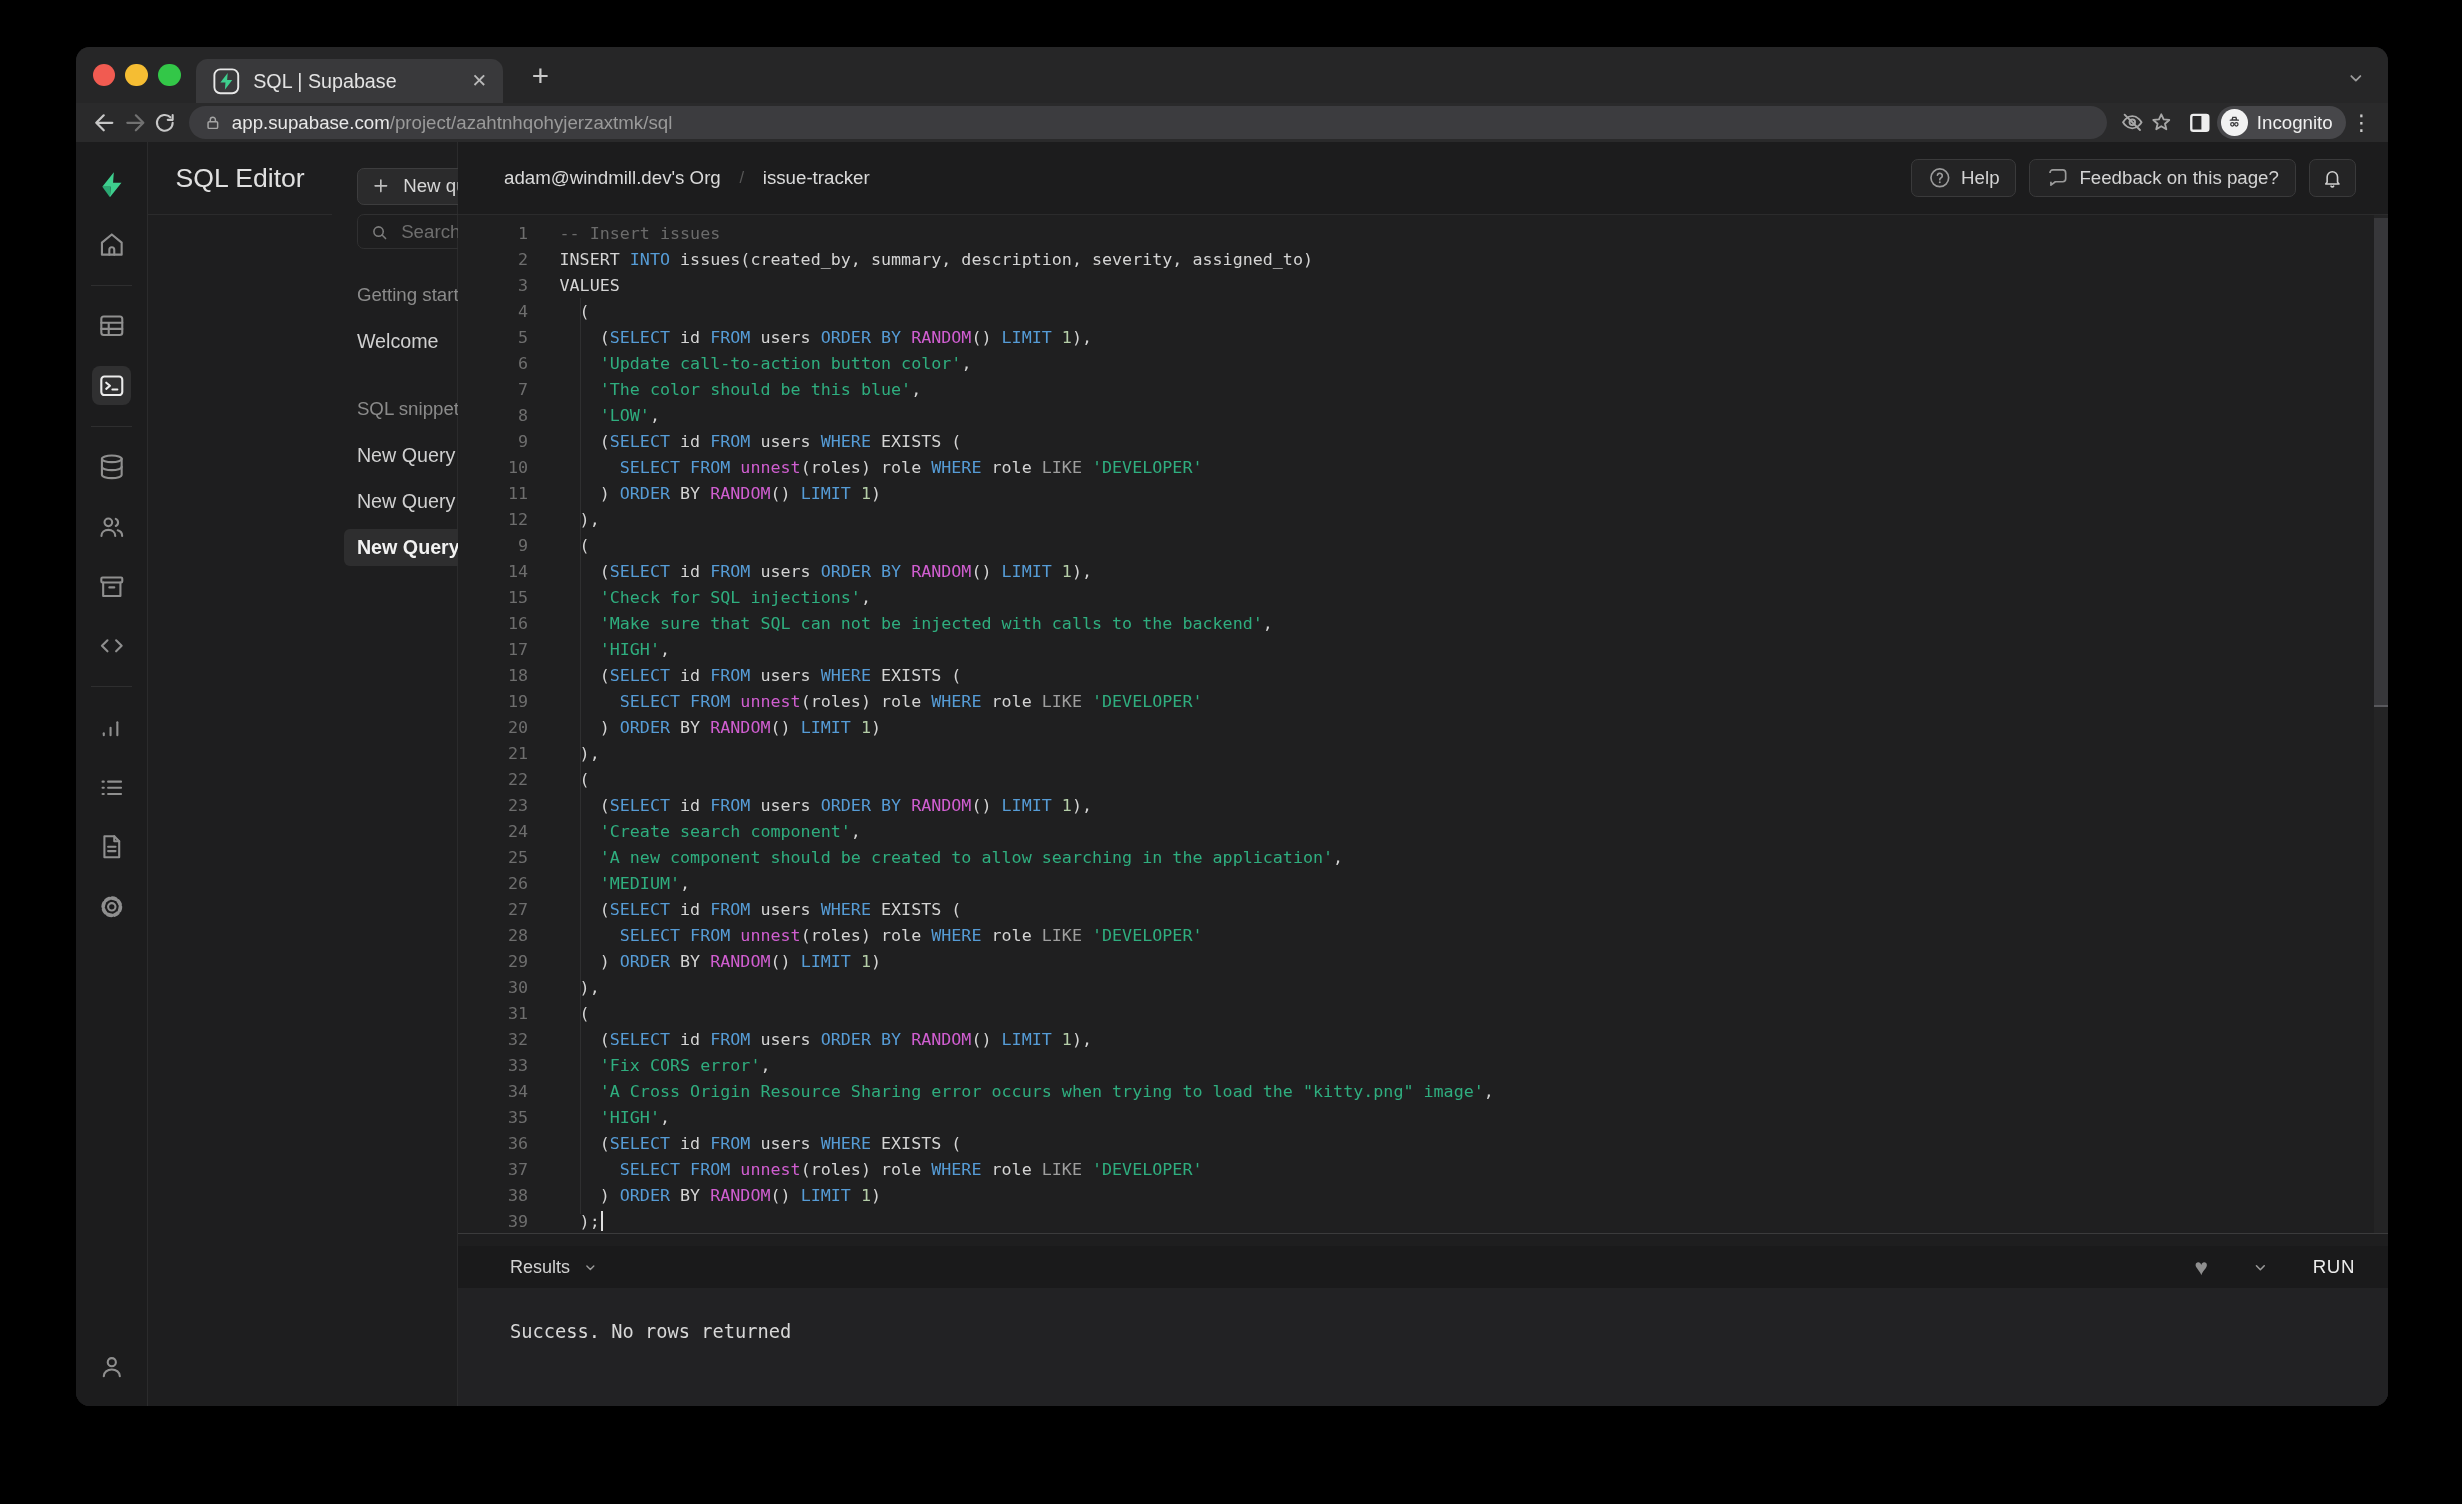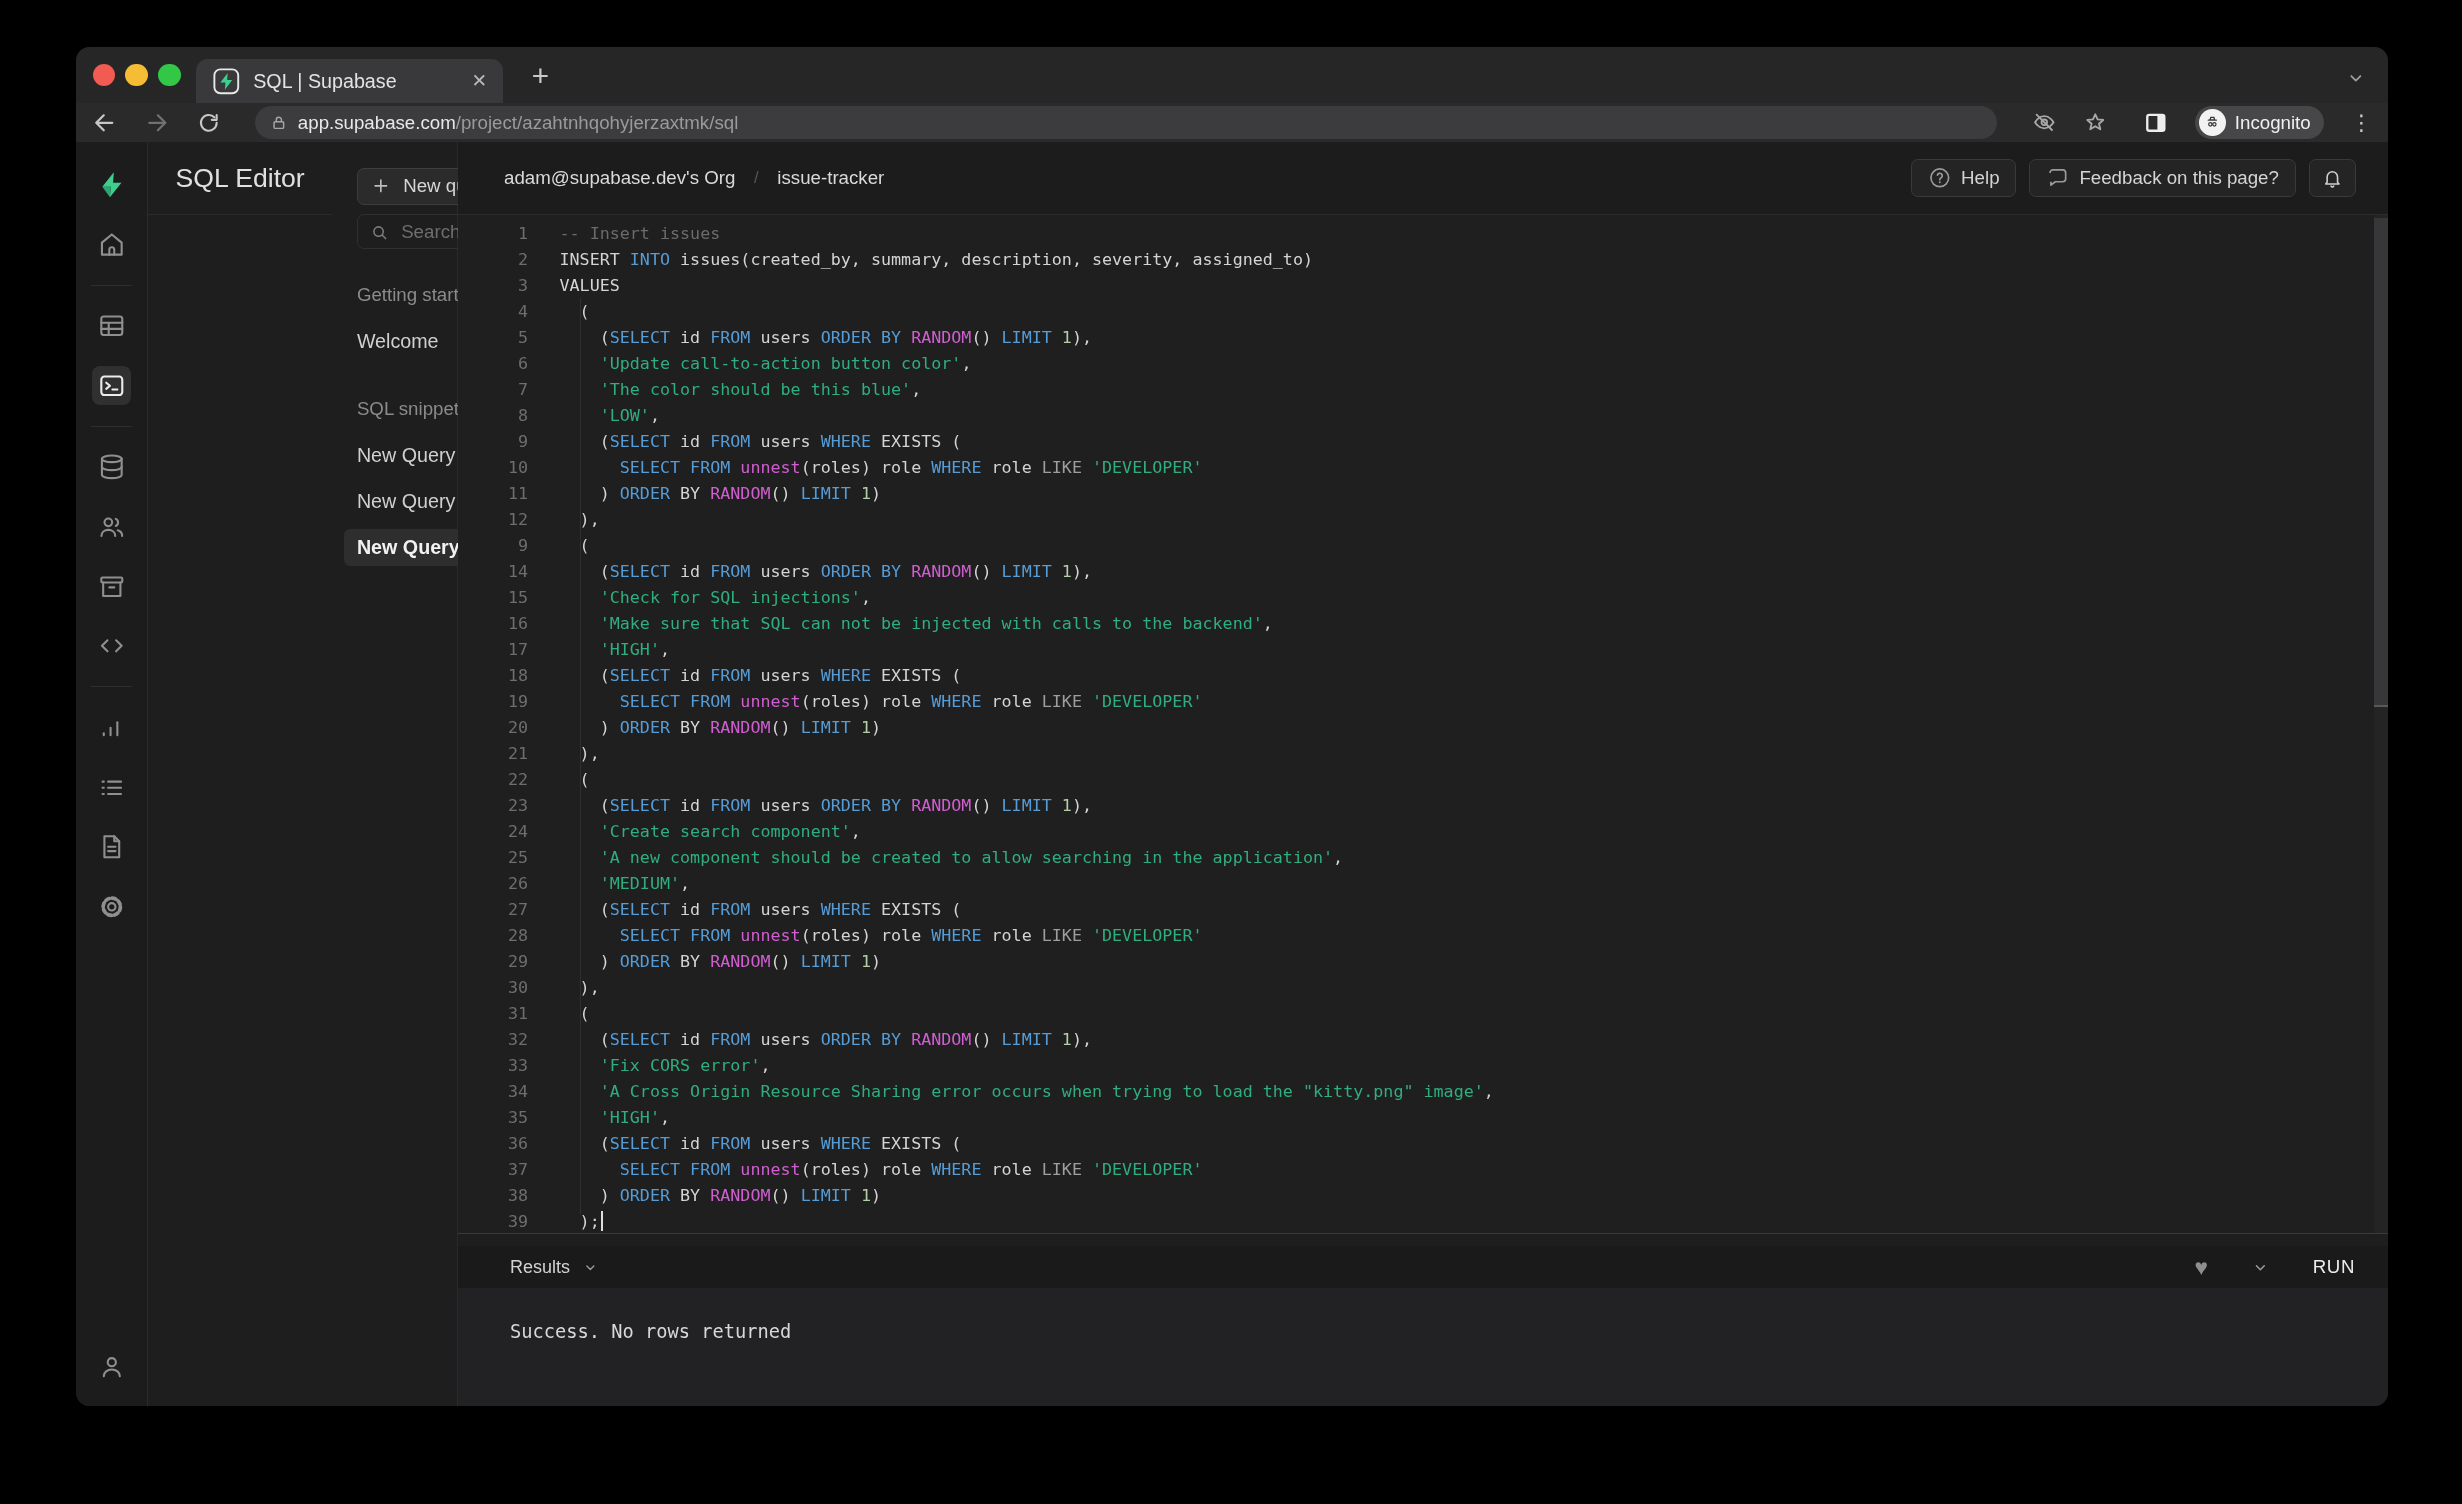--- a/index.html
+++ b/index.html
@@ -15,21 +15,21 @@
   .light.red{background:#f15b51;} .light.yellow{background:#f5bd33;} .light.green{background:#33c748;}
   .tab{position:absolute;left:120px;bottom:0;width:307px;height:44px;background:#39393b;
        border-radius:11.8px 11.8px 0 0;display:flex;align-items:center;padding:0 15.8px;box-sizing:border-box;}
   .tab-title{flex:1;margin-left:12.8px;color:#e3e3e3;font-size:19.7px;white-space:nowrap;overflow:hidden;}
   .tab-close{color:#b9b9b9;font-size:18.7px;line-height:1;}
   .newtab{position:absolute;left:448px;top:11.8px;width:33px;height:33px;display:flex;align-items:center;justify-content:center;}
   .newtab span{color:#c9c9c9;font-size:29.6px;line-height:1;font-weight:300;}
   .strip-chev{position:absolute;right:21.7px;top:19.7px;}
 
   
-  .toolbar{height:39px;background:#2a2a2b;display:flex;align-items:center;padding:0 15.8px;gap:27px;}
+  .toolbar{height:39px;background:#2a2a2b;display:flex;align-items:center;padding:0 15.8px;gap:5px;}
   .nav-ic{flex:none;display:flex;align-items:center;}
   .urlpill{flex:1;height:32.5px;background:#3c3c3f;border-radius:16.7px;display:flex;align-items:center;
            padding:0 14.8px;gap:9.9px;margin:0 7.9px;min-width:0;}
   .url{font-size:18.7px;white-space:nowrap;overflow:hidden;}
   .url .host{color:#e8e8e8;} .url .path{color:#9a9a9a;}
   .incog{height:32.5px;background:#47474a;border-radius:16.7px;display:flex;align-items:center;padding:0 12.8px 0 3.9px;gap:8.9px;}
   .incog-circle{width:26.6px;height:26.6px;border-radius:50%;background:#f2f2f2;display:flex;align-items:center;justify-content:center;}
   .incog-label{color:#f0f0f0;font-size:18.7px;}
   .kebab{color:#c9c9c9;font-size:21.7px;letter-spacing:0;line-height:1;}
 
@@ -305,21 +305,21 @@
             <span class="lbl">New Query</span>
             <svg width="17.7" height="17.7" viewBox="0 0 24 24">
                 <polyline class="chev" points="7,10 12,15 17,10"></polyline>
               </svg>
           </div>
         </div>
       </aside>
 
       <section class="main">
         <div class="main-header">
-          <span class="crumb">adam@supabase.dev's Org</span>
+          <span class="crumb">adam@windmill.dev's Org</span>
           <span class="crumb-sep">/</span>
           <span class="crumb">issue-tracker</span>
           <div class="hdr-right">
             <div class="pill-btn">
               <svg width="23.6" height="23.6" viewBox="0 0 24 24">
                 <circle cx="12" cy="12" r="9" fill="none" stroke="#9a9a9a" stroke-width="1.7"></circle>
                 <path d="M9.6 9.3a2.5 2.5 0 1 1 3.4 2.9c-.8.35-1 .9-1 1.8" fill="none" stroke="#9a9a9a" stroke-width="1.7" stroke-linecap="round"></path>
                 <circle cx="12" cy="16.6" r="1" fill="#9a9a9a"></circle>
               </svg>
               <span class="pl">Help</span>

